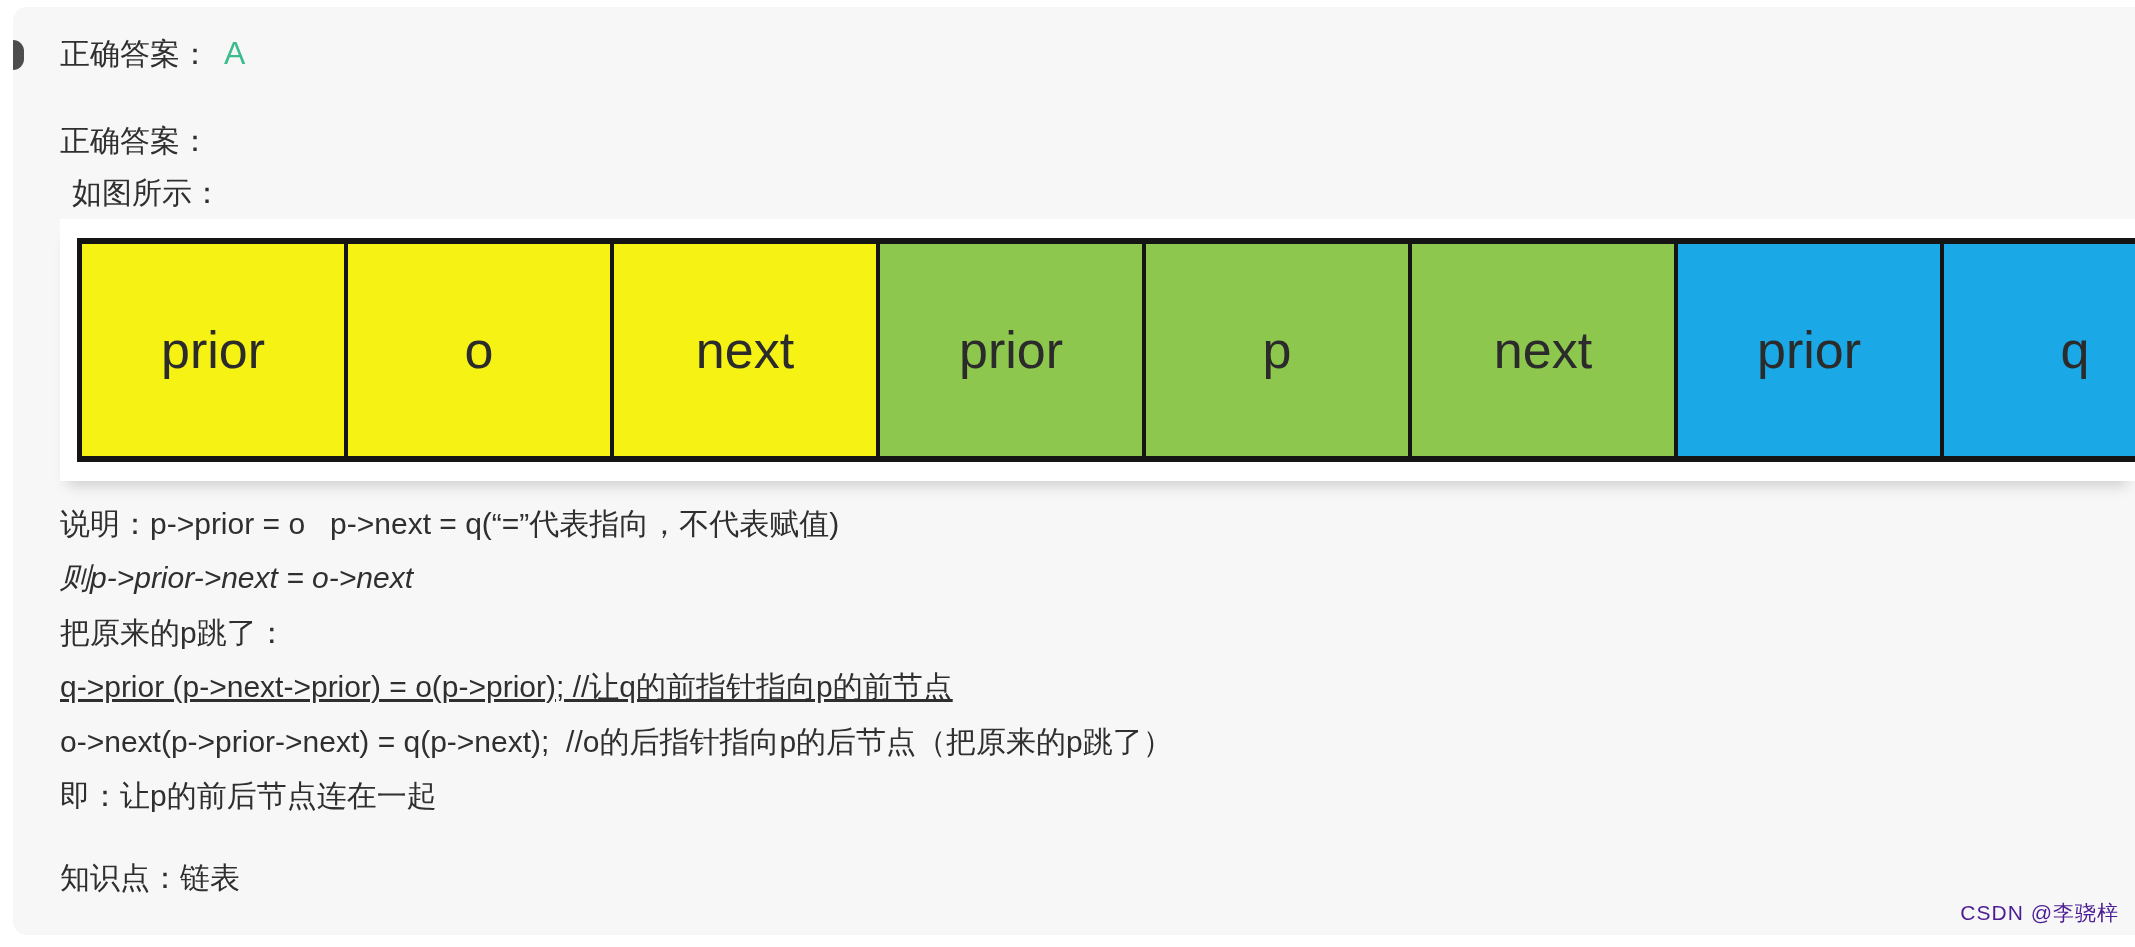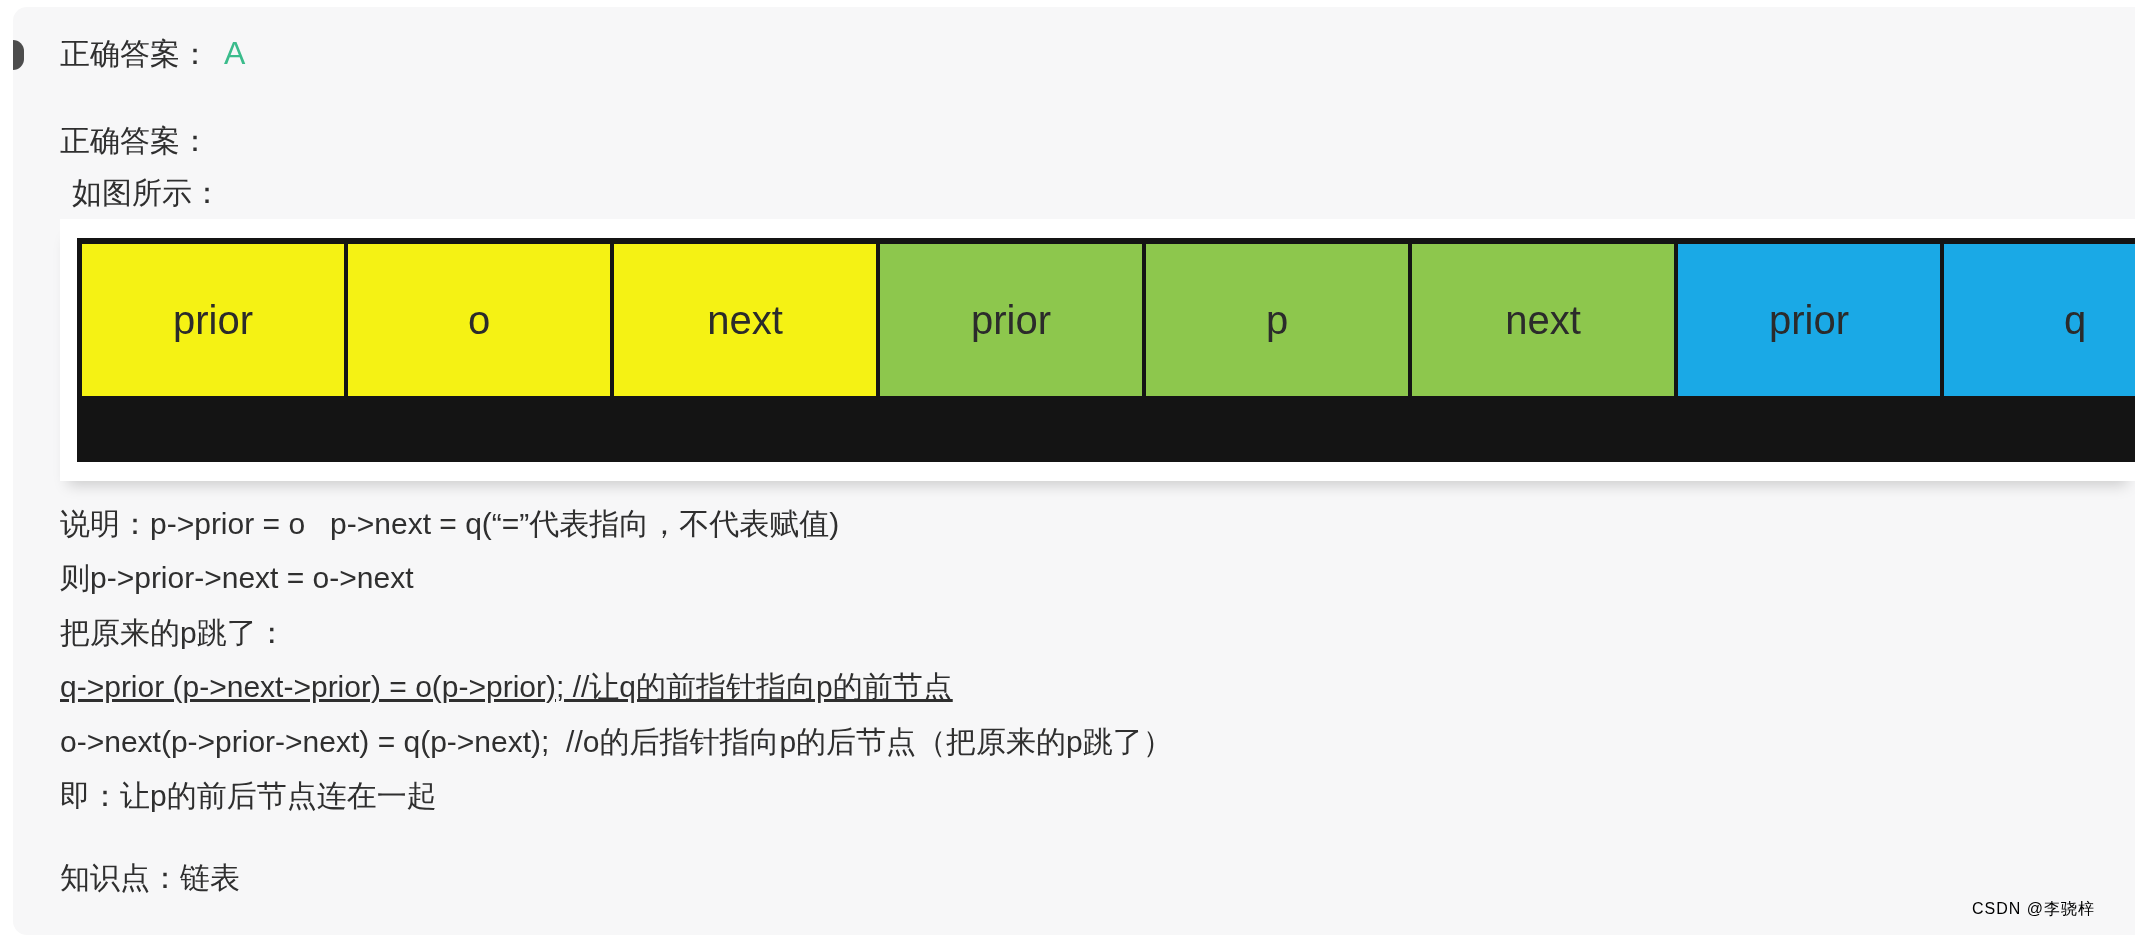--- a/index.html
+++ b/index.html
@@ -35,21 +35,21 @@
   }
   .answer-line { top: 32px; }
   .answer-value {
     color: #3bbc8c;
     font-size: 32px;
     margin-left: 14px;
   }
   .heading-line { top: 120px; }
   .intro-line { top: 172px; margin-left: 12px; }
   .a0 { top: 503px; text-align: right; }
-  .a1 { top: 557px; }
+  .a1 { top: 557px; font-style: italic; }
   .a2 { top: 612px; }
   .a3 { top: 666px; text-decoration: underline; }
   .a4 { top: 721px; text-align: center; }
   .a5 { top: 775px; }
   .knowledge-line { top: 857px; font-family: Liberation Serif, serif; }
   .figure {
     position: absolute;
     left: 60px; top: 219px;
     width: 2075px; height: 262px;
     background: #ffffff;
@@ -62,32 +62,32 @@
     height: 224px;
     width: 2140px;
     background: #141414;
     display: flex;
     gap: 4px;
     padding: 6px 0 6px 5px;
   }
   .cell {
     width: 262px;
     flex: 0 0 262px;
-    height: 152px;
+    height: 212px;
     display: flex;
     align-items: center;
     justify-content: center;
-    font-size: 40px;
+    font-size: 52px;
     color: #2b2b2b;
   }
   .watermark {
     position: absolute;
-    right: 40px; top: 899px;
-    font-size: 16px;
-    color: #000000;
+    right: 16px; top: 899px;
+    font-size: 21px;
+    color: #4c1d95;
     letter-spacing: 1px;
   }
 </style>
 </head>
 <body>
 
 <div class="panel"></div>
 <div class="quote-marker"></div>
 
 <div class="text-line answer-line"><span>正确答案：</span><span class="answer-value">A</span></div>

